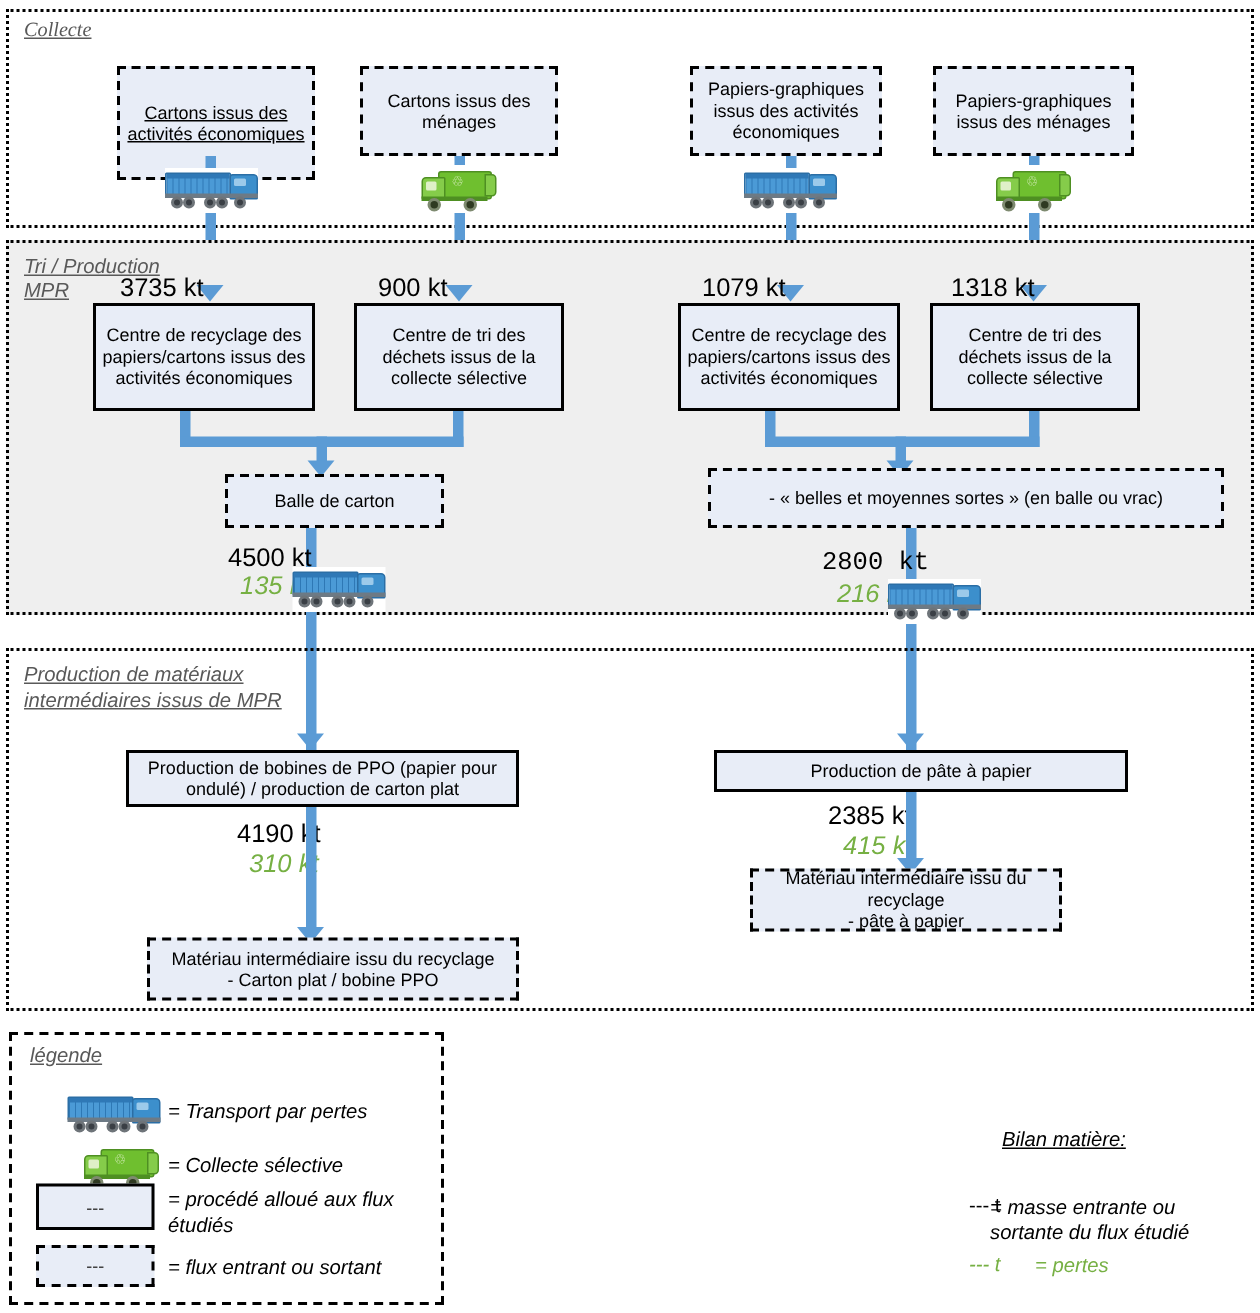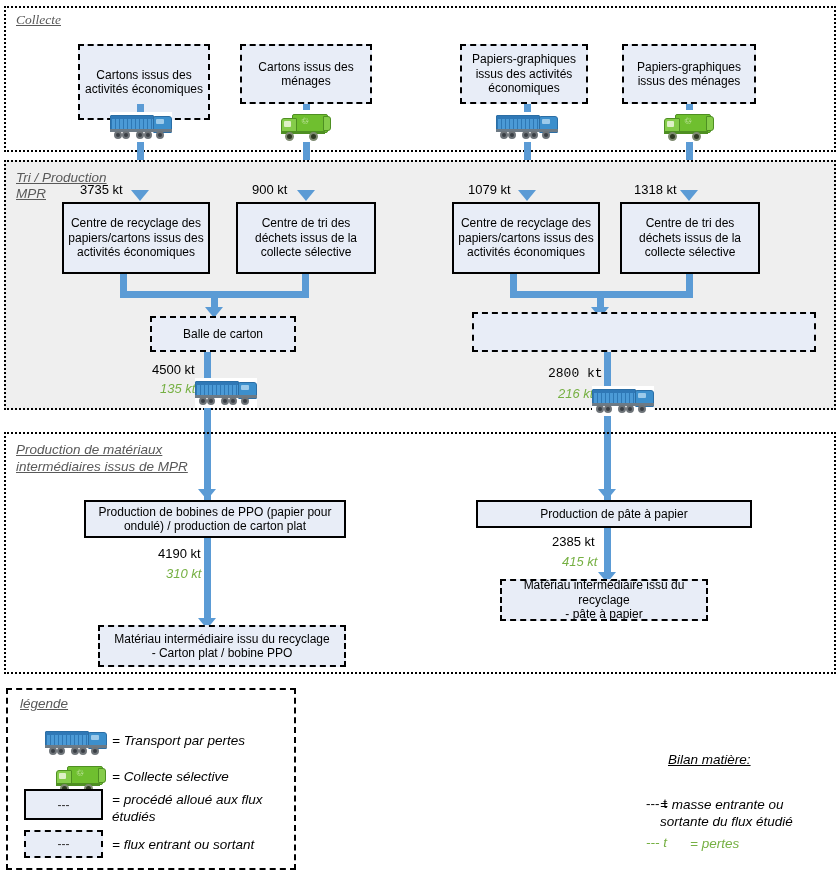--- a/index.html
+++ b/index.html
@@ -37,21 +37,21 @@
   .vline{width:7px;}
   .hline{height:7px;}
   .arrowhead{
     position:absolute;width:0;height:0;
     border-left:9px solid transparent;
     border-right:9px solid transparent;
     border-top:11px solid #5b9bd5;
   }
 
   
-  .kt{position:absolute;font-size:13px;white-space:nowrap;}
+  .kt{position:absolute;font-size:17px;white-space:nowrap;}
   .kt.loss{color:#76b043;font-style:italic;}
 
   
   .truck{position:absolute;background:#fff;}
   .semi{width:62px;height:30px;}
   .semi .trailer{
     position:absolute;left:0;top:3px;width:42px;height:14px;
     background:linear-gradient(90deg,#2e78b5 0 1px,#4b9ad6 1px 3px) repeat-x;
     background-size:4px 100%;
     border:1px solid #2b6ea5;border-radius:1px;
@@ -128,21 +128,21 @@
   .bilan-green{color:#76b043;font-style:italic;}
 
   .ital{margin-top:27px;}
 </style>
 </head>
 <body>
 
 <div class="section" style="left:4px;top:6px;width:832px;height:146px;"></div>
 <div class="sec-title" style="left:16px;top:12px;font-family:Liberation Serif, serif;">Collecte</div>
 
-<div class="box dashed" style="left:78px;top:44px;width:132px;height:76px;">Cartons issus des activités économiques</div>
+<div class="box dashed" style="left:78px;top:44px;width:132px;height:76px;text-decoration:underline;">Cartons issus des activités économiques</div>
 <div class="conn vline" style="left:137px;top:104px;height:76px;"></div>
 <div class="truck semi" style="left:110px;top:112px;">
   <div class="trailer"></div>
     <div class="cab"></div>
     <div class="deck"></div>
   <div class="w w1"></div>
     <div class="w w2"></div>
     <div class="w w3"></div>
   <div class="w w4"></div>
     <div class="w w5"></div>
@@ -210,20 +210,21 @@
 <div class="arrowhead" style="left:205px;top:307px;"></div>
 
 <div class="conn vline" style="left:510px;top:274px;height:24px;"></div>
 <div class="conn vline" style="left:686px;top:274px;height:24px;"></div>
 <div class="conn hline" style="left:510px;top:291px;width:183px;"></div>
 <div class="conn vline" style="left:597px;top:291px;height:18px;"></div>
 <div class="arrowhead" style="left:591px;top:307px;"></div>
 
 <div class="box dashed" style="left:150px;top:316px;width:146px;height:36px;">Balle de carton</div>
 <div class="box dashed left-al" style="left:472px;top:312px;width:344px;height:40px;flex-direction:column;justify-content:center;align-items:center;">
+  <div>- « belles et moyennes sortes » (en balle ou vrac)</div>
 </div>
 
 <div class="conn vline" style="left:204px;top:352px;height:158px;"></div>
 <div class="kt" style="left:152px;top:362px;">4500 kt</div>
 <div class="kt loss" style="left:160px;top:381px;">135 kt</div>
 <div class="truck semi" style="left:195px;top:378px;">
   <div class="trailer"></div>
     <div class="cab"></div>
     <div class="deck"></div>
   <div class="w w1"></div>

